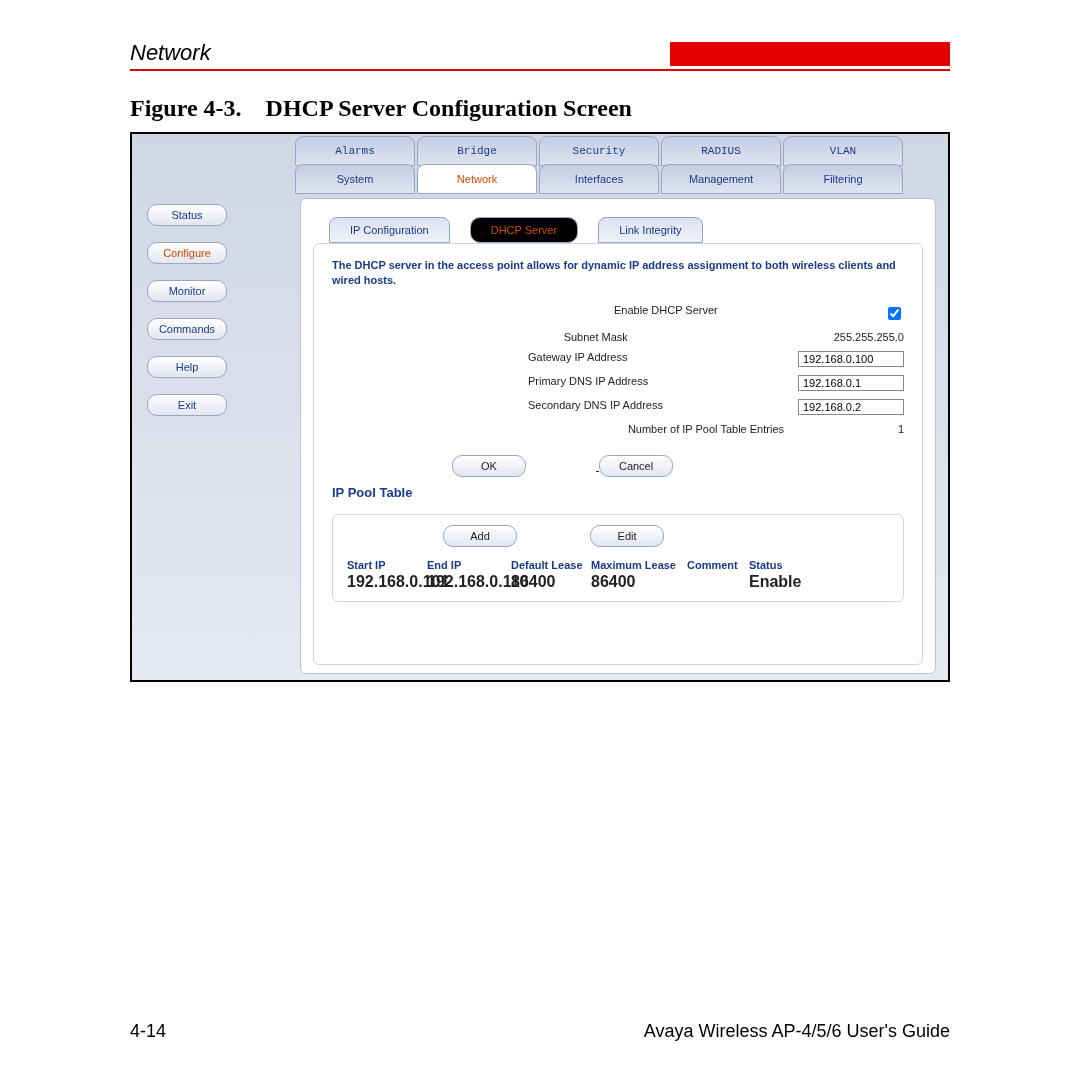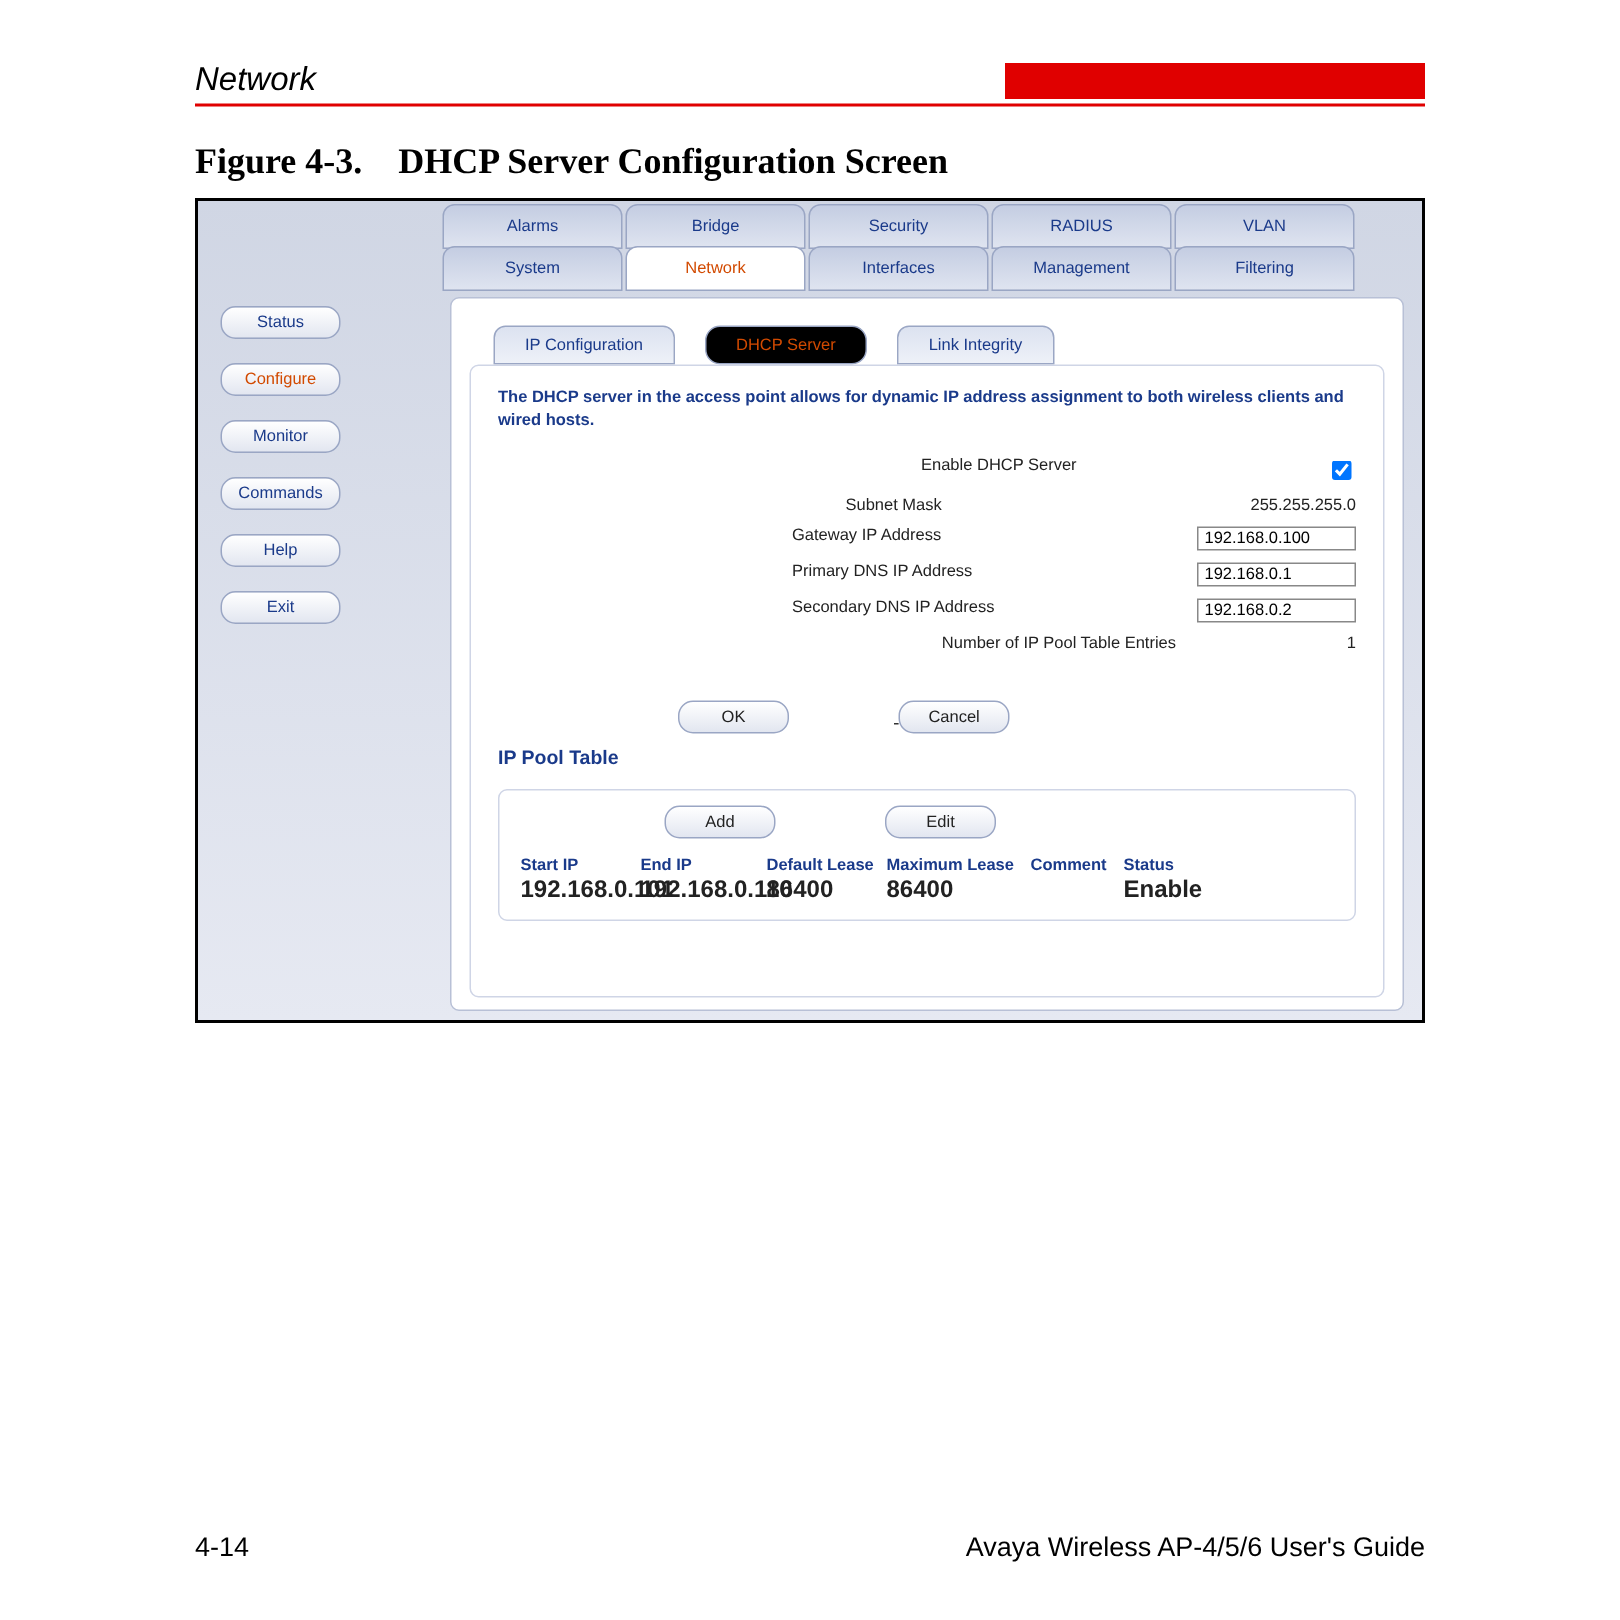--- a/index.html
+++ b/index.html
@@ -6,37 +6,37 @@
 .page { padding:40px 130px 30px 130px; }
 .hdr { display:flex; align-items:flex-end; }
 .hdr-title { font-style:italic; font-size:22px; color:#000; flex:1; }
 .redbar { width:280px; height:24px; background:#e00000; }
 .rule { height:2px; background:#e00000; margin:3px 0 24px 0; }
 .figcap { font-family:Georgia,'Times New Roman',serif; font-size:24px; font-weight:bold; margin-bottom:10px; }
 .shot { border:2px solid #000; height:546px; background:linear-gradient(#d0d6e4,#e6e9f2); position:relative; font-size:11px; color:#333; overflow:hidden; }
 .sidebar { position:absolute; left:10px; top:70px; width:90px; }
 .sbtn { display:block; margin:0 auto 16px auto; width:78px; height:20px; line-height:20px; font-size:11px; text-align:center; color:#1a3a8a; background:linear-gradient(#fff,#e2e6f0); border:1px solid #9aa6c4; border-radius:10px; }
 .sbtn.active { color:#d24a00; }
-.tabs-row { position:absolute; top:2px; left:163px; right:8px; height:30px; }
+.tabs-row { position:absolute; top:2px; left:163px; right:8px; height:30px;font-family:Liberation Mono, monospace; }
 .tabs-row2 { position:absolute; top:30px; left:163px; right:8px; height:32px; }
 .ttab { float:left; width:118px; height:28px; line-height:28px; text-align:center; color:#1a3a8a; background:linear-gradient(#c4cde2,#dfe4f0); border:1px solid #9aa6c4; border-radius:8px 8px 0 0; margin-right:2px; font-size:11px; }
 .ttab.active { background:#fff; color:#d24a00; }
 .panel { position:absolute; left:168px; right:12px; top:64px; bottom:6px; background:#fff; border:1px solid #b8c0d6; border-radius:6px; }
 .subtabs { position:absolute; top:18px; left:12px; height:26px; }
 .stab { float:left; padding:0 20px; height:24px; line-height:24px; color:#1a3a8a; background:linear-gradient(#dce2f0,#eef1f8); border:1px solid #9aa6c4; border-radius:8px 8px 0 0; margin-right:4px; font-size:11px;margin-left:16px; }
 .stab.active { background:#000000; color:#d24a00;border-radius:10px; }
 .inner { position:absolute; top:44px; left:12px; right:12px; bottom:8px; border:1px solid #cfd5e6; border-radius:6px; background:#fff; padding:14px 18px; }
 .desc { color:#1a3a8a; font-weight:bold; font-size:11px; line-height:1.35; }
 .note { margin-top:10px; color:#d24a00; font-style:italic; font-weight:bold; font-size:11px; line-height:1.35; }
 .note .blue { color:#1a3a8a; font-style:italic; }
 .frow { display:flex; margin-top:8px; font-size:11px;justify-content:flex-end; }
 .flabel { width:270px; color:#222; }
 .fval { color:#222; }
 .txt { border:1px solid #888; padding:1px 4px; font-size:11px; width:96px; background:#fff; }
-.btnrow { margin:32px 0 8px 120px;text-decoration:underline; }
+.btnrow { margin:20px 0 8px 120px;text-decoration:underline; }
 .pillsm { display:inline-block; width:72px; height:20px; line-height:20px; text-align:center; background:linear-gradient(#fff,#e2e6f0); border:1px solid #9aa6c4; border-radius:10px; margin-right:70px; font-size:11px; color:#222; }
 .sect { color:#1a3a8a; font-weight:bold; font-size:13px; margin-top:8px; }
 .tbox { margin-top:14px; border:1px solid #cfd5e6; border-radius:6px; padding:10px 14px; }
 .thdr { display:flex; font-weight:bold; color:#1a3a8a; font-size:11px; margin-top:12px; }
 .tdr { display:flex; color:#222; font-size:16px; margin-top:2px;font-weight:bold; }
 .c1{width:80px}.c2{width:84px}.c3{width:80px}.c4{width:96px}.c5{width:62px}.c6{flex:1}
 .footer { position:absolute; left:130px; right:130px; bottom:38px; display:flex; justify-content:space-between; font-size:18px; }
 </style>
 </head>
 <body>

